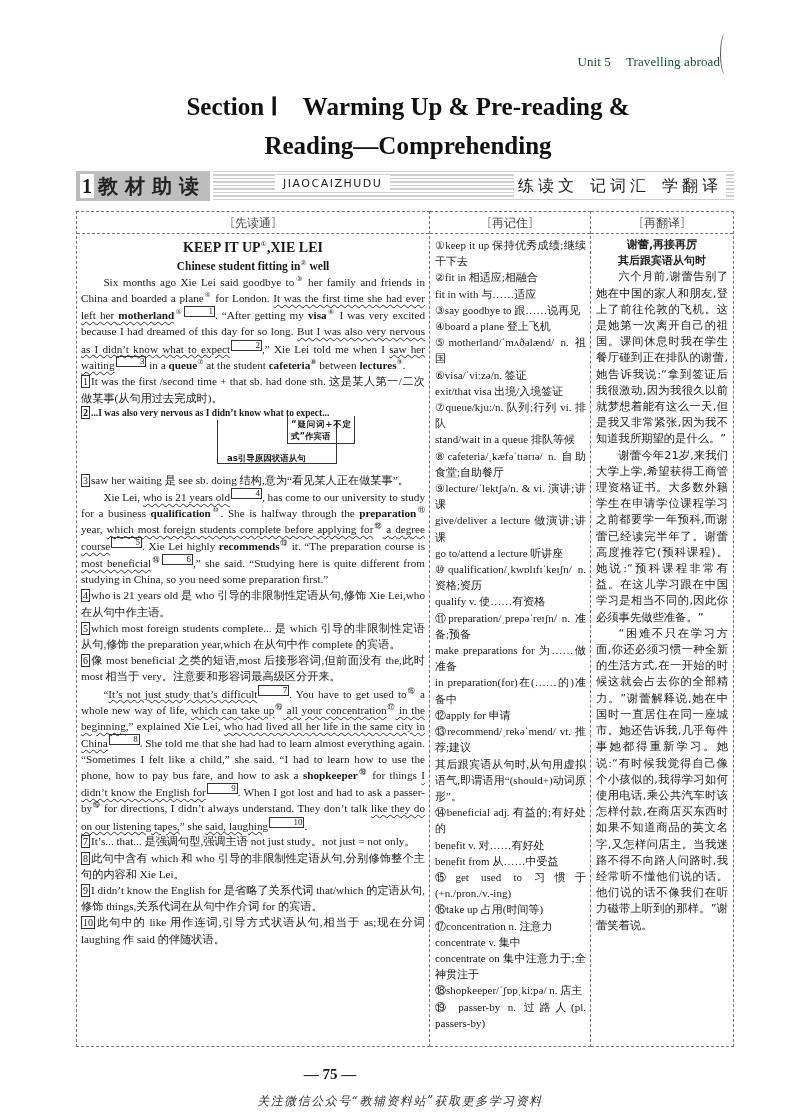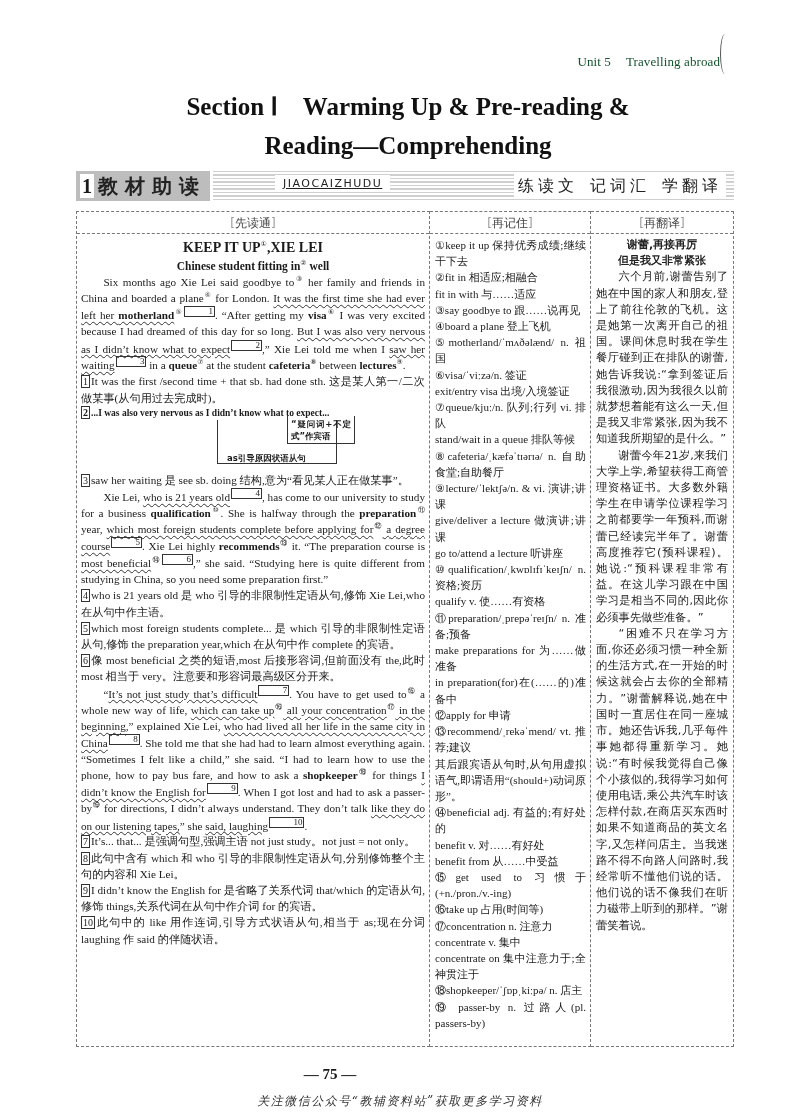--- a/index.html
+++ b/index.html
@@ -14,21 +14,21 @@
   .title.l1 { top: 90px; }
   .title.l2 { top: 132px; }
 
   .banner { position: absolute; top: 171px; left: 76px; width: 658px; height: 30px; display: flex; }
   .banner-left { width: 134px; height: 30px; background: #bdbdbd; display: flex; align-items: center; padding-left: 4px; }
   .banner-num { background: #fff; width: 14px; height: 24px; font-weight: bold; font-size: 20px; display: flex; align-items: center; justify-content: center; font-family: "Liberation Serif", serif; }
   .banner-cn { font-family: "DejaVu Sans", sans-serif; font-weight: bold; font-size: 20px; letter-spacing: 7px; margin-left: 4px; color: #222; }
   .banner-right { flex: 1; margin-left: 3px; height: 30px;
     background: repeating-linear-gradient(180deg, #cfcfcf 0px, #cfcfcf 1.5px, #ffffff 1.5px, #ffffff 3.5px);
     position: relative; }
-  .banner-pinyin { position: absolute; left: 62px; top: 4px; height: 16px; background: #fff; padding: 0 8px; font-family: "DejaVu Sans", sans-serif; font-size: 11px; letter-spacing: 1.5px; display: flex; align-items: center; color: #222; text-decoration: underline; }
+  .banner-pinyin { position: absolute; left: 62px; top: 4px; height: 16px; background: #fff; padding: 0 8px; font-family: "DejaVu Sans", sans-serif; font-size: 11px; letter-spacing: 1.5px; display: flex; align-items: center; color: #222; }
   .banner-slogan { position: absolute; right: 8px; top: 3px; height: 24px; background: #fff; padding: 0 4px; font-family: "DejaVu Sans", sans-serif; font-size: 16px; letter-spacing: 4px; display: flex; align-items: center; color: #222; text-align: center; }
   .banner-slogan span { margin-left: 12px; }
   .banner-slogan span:first-child { margin-left: 0; }
 
   .panel { position: absolute; top: 211px; border: 1px dashed #777; height: 836px; }
   .panel.read { left: 76px; width: 354px; }
   .panel.vocab { left: 430px; width: 161px; border-left: none; }
   .panel.trans { left: 591px; width: 143px; border-left: none; }
   .panel-head { height: 22px; border-bottom: 1px dashed #777; text-align: center; font-family: "DejaVu Sans", sans-serif; font-size: 12px; color: #444; line-height: 22px; }
   .panel-head .br { color: #999; }
@@ -128,21 +128,21 @@
     <span class="br">[</span><span>再记住</span><span class="br">]</span>
   </div>
   <div class="vocab-body">
     <div>①keep it up 保持优秀成绩;继续干下去</div>
     <div>②fit in 相适应;相融合</div>
     <div>fit in with 与……适应</div>
     <div>③say goodbye to 跟……说再见</div>
     <div>④board a plane 登上飞机</div>
     <div>⑤motherland/ˈmʌðəlænd/ n. 祖国</div>
     <div>⑥visa/ˈviːzə/n. 签证</div>
-    <div>exit/entry visa 出境/入境签证</div>
+    <div>exit/that visa 出境/入境签证</div>
     <div>⑦queue/kjuː/n. 队列;行列 vi. 排队</div>
     <div>stand/wait in a queue 排队等候</div>
     <div>⑧cafeteria/ˌkæfəˈtɪərɪə/ n. 自助食堂;自助餐厅</div>
     <div>⑨lecture/ˈlektʃə/n. &amp; vi. 演讲;讲课</div>
     <div>give/deliver a lecture 做演讲;讲课</div>
     <div>go to/attend a lecture 听讲座</div>
     <div>⑩qualification/ˌkwɒlɪfɪˈkeɪʃn/ n. 资格;资历</div>
     <div>qualify v. 使……有资格</div>
     <div>⑪preparation/ˌprepəˈreɪʃn/ n. 准备;预备</div>
     <div>make preparations for 为……做准备</div>
@@ -162,21 +162,21 @@
     <div>⑲ passer-by n. 过路人(pl. passers-by)</div>
   </div>
 </div>
 
 <div class="panel trans">
   <div class="panel-head">
     <span class="br">[</span><span>再翻译</span><span class="br">]</span>
   </div>
   <div class="trans-body">
     <div class="trans-title">谢蕾,再接再厉</div>
-    <div class="trans-title">但是我又非常紧张</div>
+    <div class="trans-title">其后跟宾语从句时</div>
     <div class="trans-para">六个月前,谢蕾告别了她在中国的家人和朋友,登上了前往伦敦的飞机。这是她第一次离开自己的祖国。课间休息时我在学生餐厅碰到正在排队的谢蕾,她告诉我说:“拿到签证后我很激动,因为我很久以前就梦想着能有这么一天,但是我又非常紧张,因为我不知道我所期望的是什么。”</div>
     <div class="trans-para">谢蕾今年21岁,来我们大学上学,希望获得工商管理资格证书。大多数外籍学生在申请学位课程学习之前都要学一年预科,而谢蕾已经读完半年了。谢蕾高度推荐它(预科课程)。她说:“预科课程非常有益。在这儿学习跟在中国学习是相当不同的,因此你必须事先做些准备。”</div>
     <div class="trans-para">“困难不只在学习方面,你还必须习惯一种全新的生活方式,在一开始的时候这就会占去你的全部精力。”谢蕾解释说,她在中国时一直居住在同一座城市。她还告诉我,几乎每件事她都得重新学习。她说:“有时候我觉得自己像个小孩似的,我得学习如何使用电话,乘公共汽车时该怎样付款,在商店买东西时如果不知道商品的英文名字,又怎样问店主。当我迷路不得不向路人问路时,我经常听不懂他们说的话。他们说的话不像我们在听力磁带上听到的那样。”谢蕾笑着说。</div>
   </div>
 </div>
 
 <div class="page-num">— 75 —</div>
 <div class="footer-note">关注微信公众号“教辅资料站”获取更多学习资料</div>
 
 </body></html>

